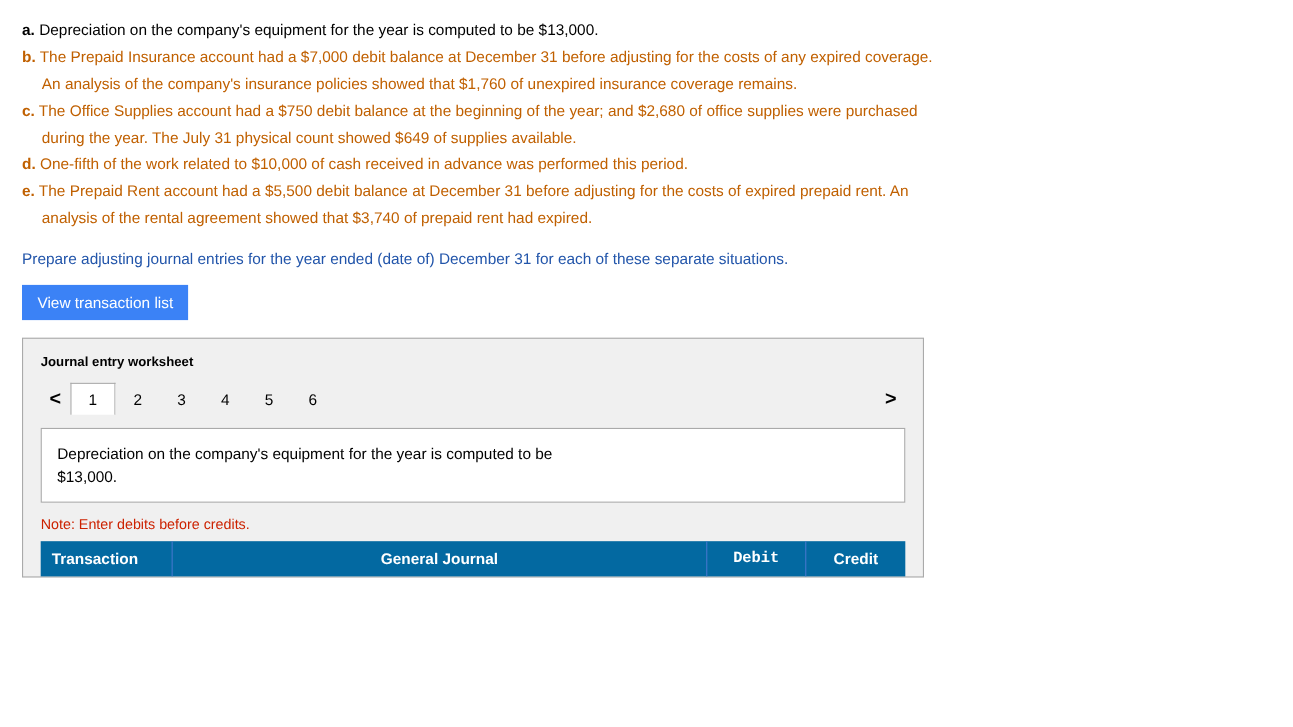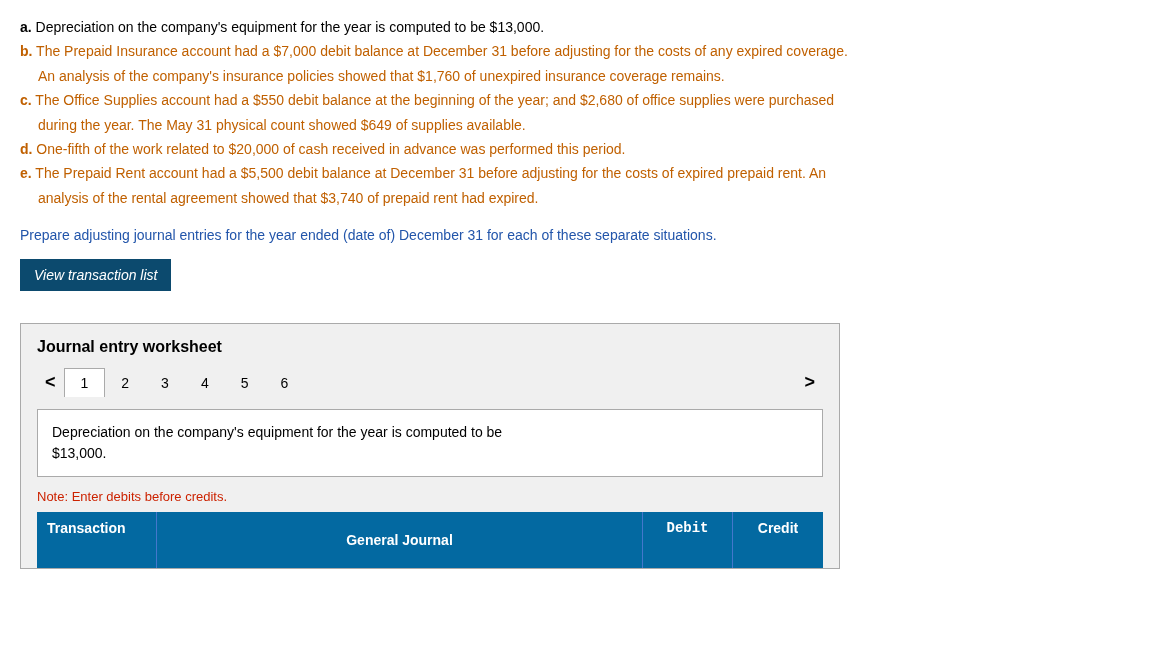--- a/index.html
+++ b/index.html
@@ -27,39 +27,38 @@
     .problem-list .item-f { color: #000; }
     .item-b span, .item-c span, .item-d span, .item-e span { color: #c06000; }
 
     .instruction-text {
       color: #2255aa;
       margin-bottom: 16px;
       font-size: 14px;
     }
 
     .view-transaction-btn {
-      background-color: #0c4a6e;
+      background-color: #3b82f6;
       color: #fff;
       border: none;
       padding: 8px 14px;
       font-size: 14px;
       cursor: pointer;
-      margin-bottom: 32px;
-      font-style: italic;
+      margin-bottom: 16px;
     }
 
     .worksheet-container {
       border: 1px solid #aaa;
       background: #f0f0f0;
       padding: 14px 16px 0 16px;
       width: 820px;
     }
 
     .worksheet-title {
-      font-size: 16px;
+      font-size: 12px;
       font-weight: bold;
       margin-bottom: 12px;
       color: #000;
     }
 
     .tab-row {
       display: flex;
       align-items: center;
       margin-bottom: 12px;
       gap: 0;
@@ -119,21 +118,21 @@
     }
 
     .col-transaction {
       width: 120px;
       padding: 8px 10px;
       border-right: 1px solid #4477cc;
     }
 
     .col-general-journal {
       flex: 1;
-      padding: 20px 10px;
+      padding: 8px 10px;
       text-align: center;
       border-right: 1px solid #4477cc;
     }
 
     .col-debit {
       width: 90px;
       padding: 8px 10px;
       text-align: center;
       border-right: 1px solid #4477cc;
       font-family: Liberation Mono, monospace;
@@ -154,27 +153,27 @@
   <p class="item-a">
     <strong>a.</strong> <span>Depreciation on the company's equipment for the year is computed to be $13,000.</span>
   </p>
   <p class="item-b">
     <strong>b.</strong> <span>The Prepaid Insurance account had a $7,000 debit balance at December 31 before adjusting for the costs of any expired coverage.</span>
   </p>
   <p class="item-b" style="padding-left: 18px;">
     <span>An analysis of the company's insurance policies showed that $1,760 of unexpired insurance coverage remains.</span>
   </p>
   <p class="item-c">
-    <strong>c.</strong> <span>The Office Supplies account had a $550 debit balance at the beginning of the year; and $2,680 of office supplies were purchased</span>
+    <strong>c.</strong> <span>The Office Supplies account had a $750 debit balance at the beginning of the year; and $2,680 of office supplies were purchased</span>
   </p>
   <p class="item-c" style="padding-left: 18px;">
-    <span>during the year. The May 31 physical count showed $649 of supplies available.</span>
+    <span>during the year. The July 31 physical count showed $649 of supplies available.</span>
   </p>
   <p class="item-d">
-    <strong>d.</strong> <span>One-fifth of the work related to $20,000 of cash received in advance was performed this period.</span>
+    <strong>d.</strong> <span>One-fifth of the work related to $10,000 of cash received in advance was performed this period.</span>
   </p>
   <p class="item-e">
     <strong>e.</strong> <span>The Prepaid Rent account had a $5,500 debit balance at December 31 before adjusting for the costs of expired prepaid rent. An</span>
   </p>
   <p class="item-e" style="padding-left: 18px;">
     <span>analysis of the rental agreement showed that $3,740 of prepaid rent had expired.</span>
   </p>
 </div>
 
 <p class="instruction-text">Prepare adjusting journal entries for the year ended (date of) December 31 for each of these separate situations.</p>

